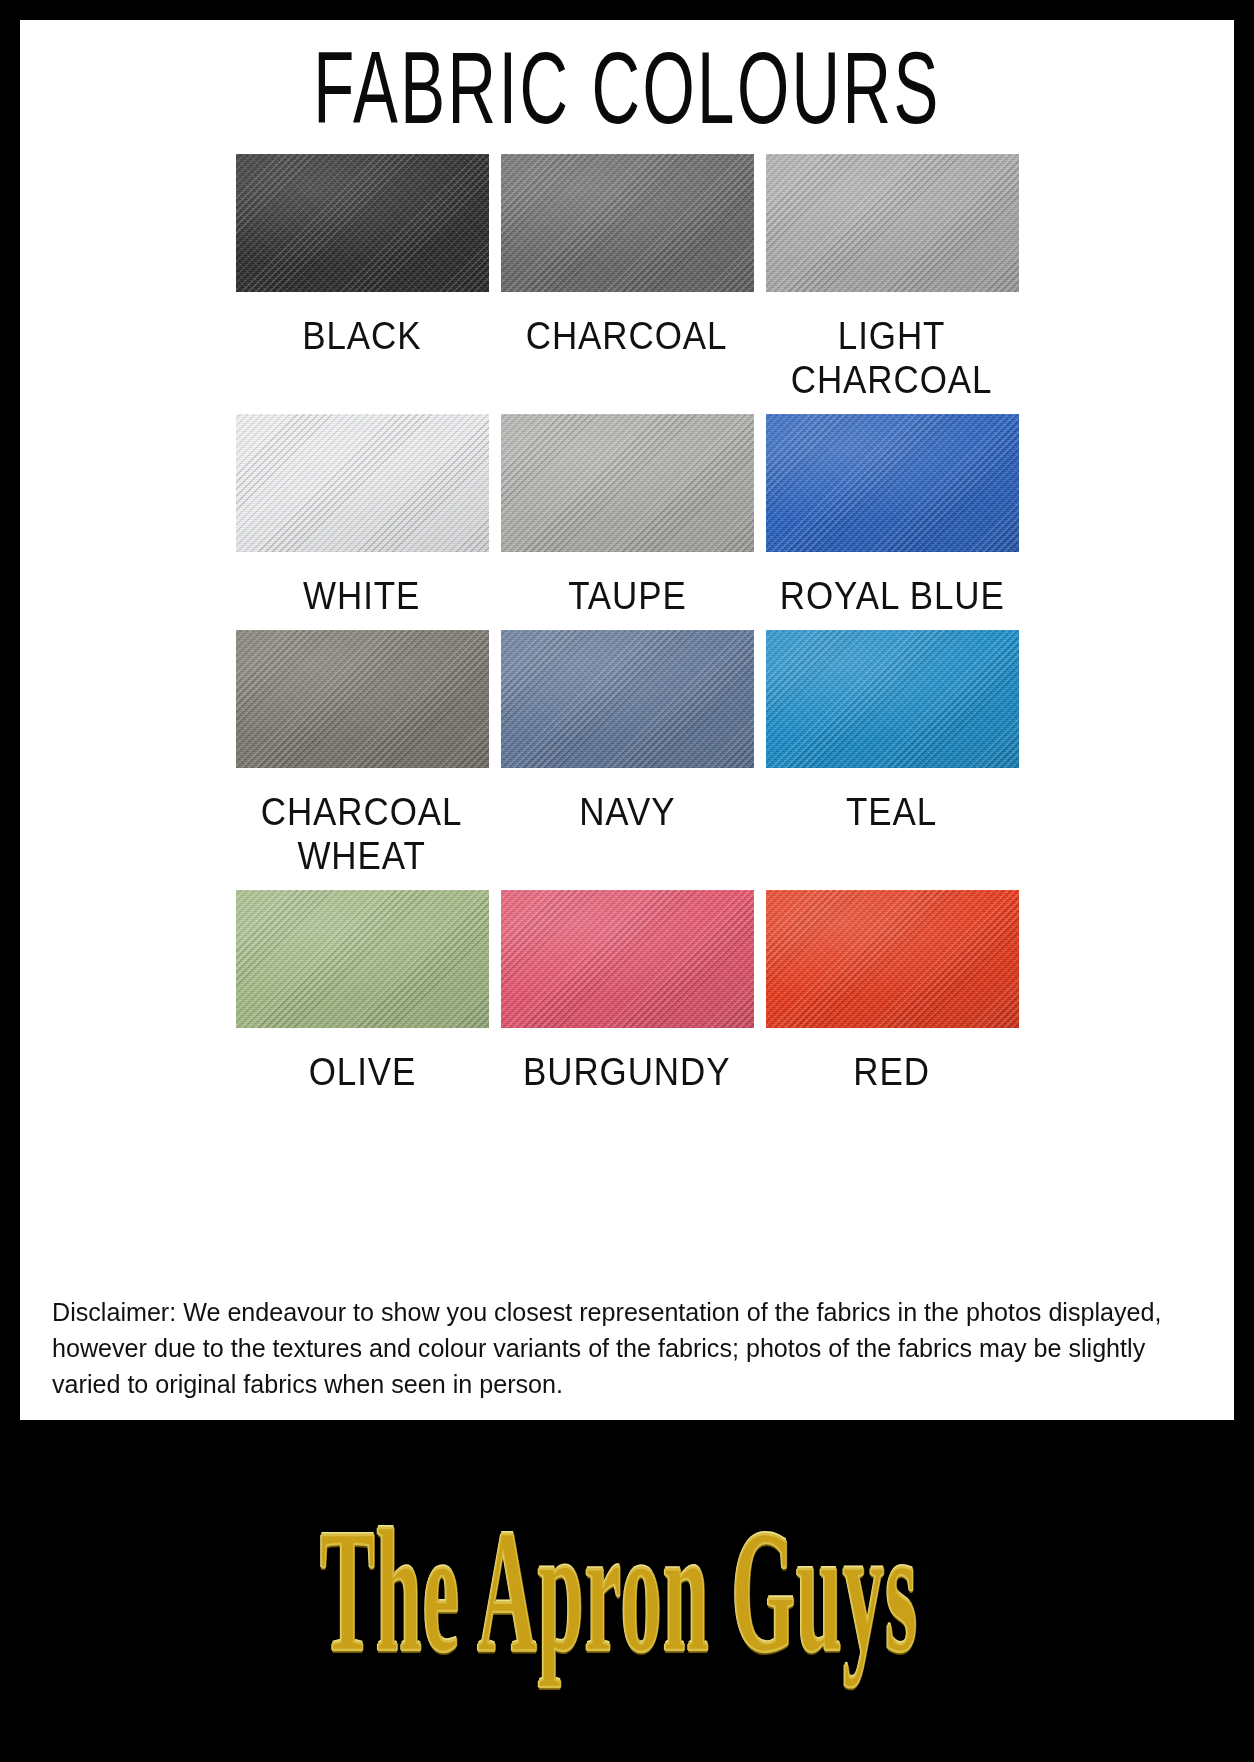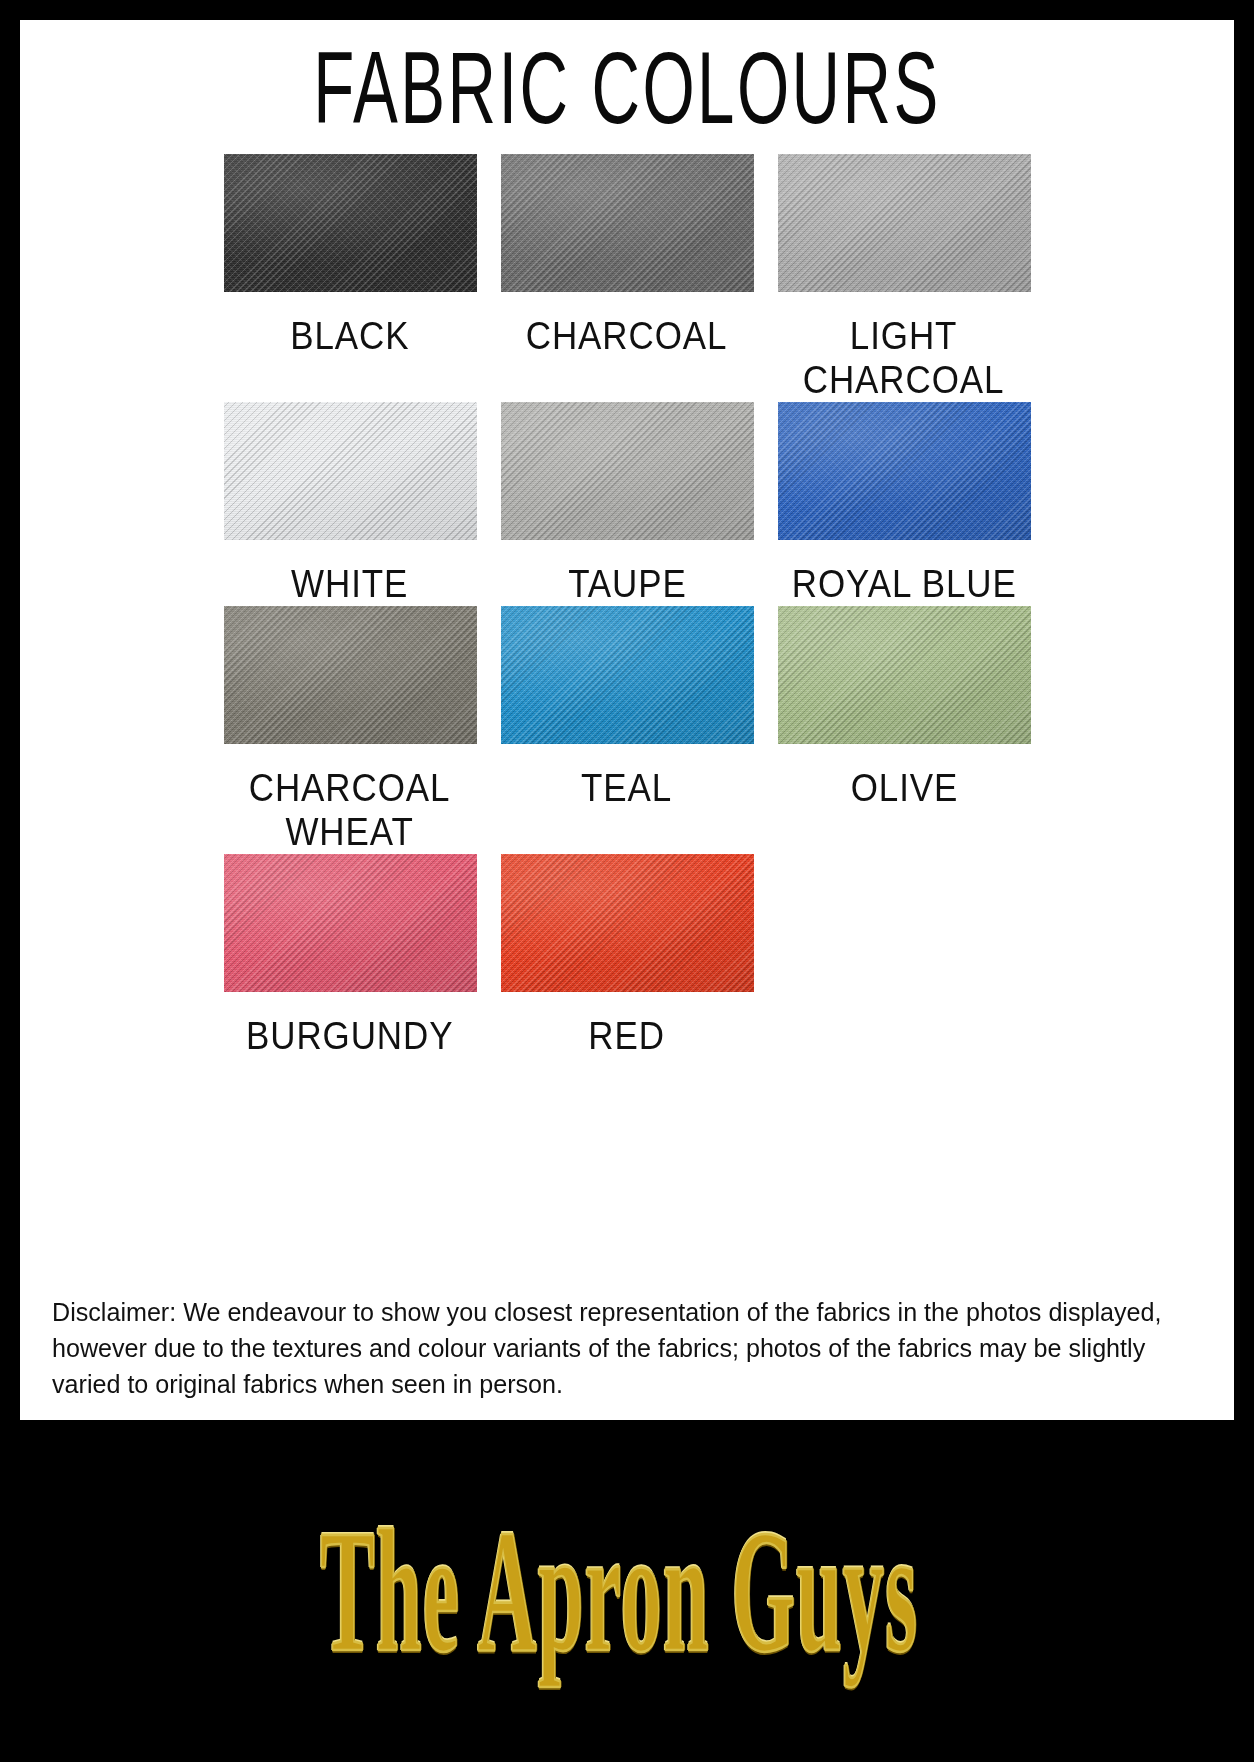--- a/index.html
+++ b/index.html
@@ -48,20 +48,21 @@
   }
 
   
   .grid {
     margin-top: 34px;
     display: grid;
     grid-template-columns: repeat(3, 253px);
     justify-content: center;
     column-gap: 24px;
     row-gap: 0px;
+    gap: 12px;
   }
 
   .cell {
     width: 253px;
     display: flex;
     flex-direction: column;
     align-items: center;
   }
 
   .swatch {
@@ -223,20 +224,27 @@
         </div>
         <div class="cell tall">
           <div class="swatch" style="background-color: rgb(125, 122, 112);">
             <div class="weave"></div>
             <div class="sheen"></div>
           </div>
           <div class="label">CHARCOAL
 WHEAT</div>
         </div>
         <div class="cell">
+          <div class="swatch" style="background-color: rgb(99, 120, 154);">
+            <div class="weave"></div>
+            <div class="sheen"></div>
+          </div>
+          <div class="label">NAVY</div>
+        </div>
+        <div class="cell">
           <div class="swatch" style="background-color: rgb(27, 142, 203);">
             <div class="weave"></div>
             <div class="sheen"></div>
           </div>
           <div class="label">TEAL</div>
         </div>
         <div class="cell">
           <div class="swatch" style="background-color: rgb(166, 189, 136);">
             <div class="weave"></div>
             <div class="sheen"></div>

